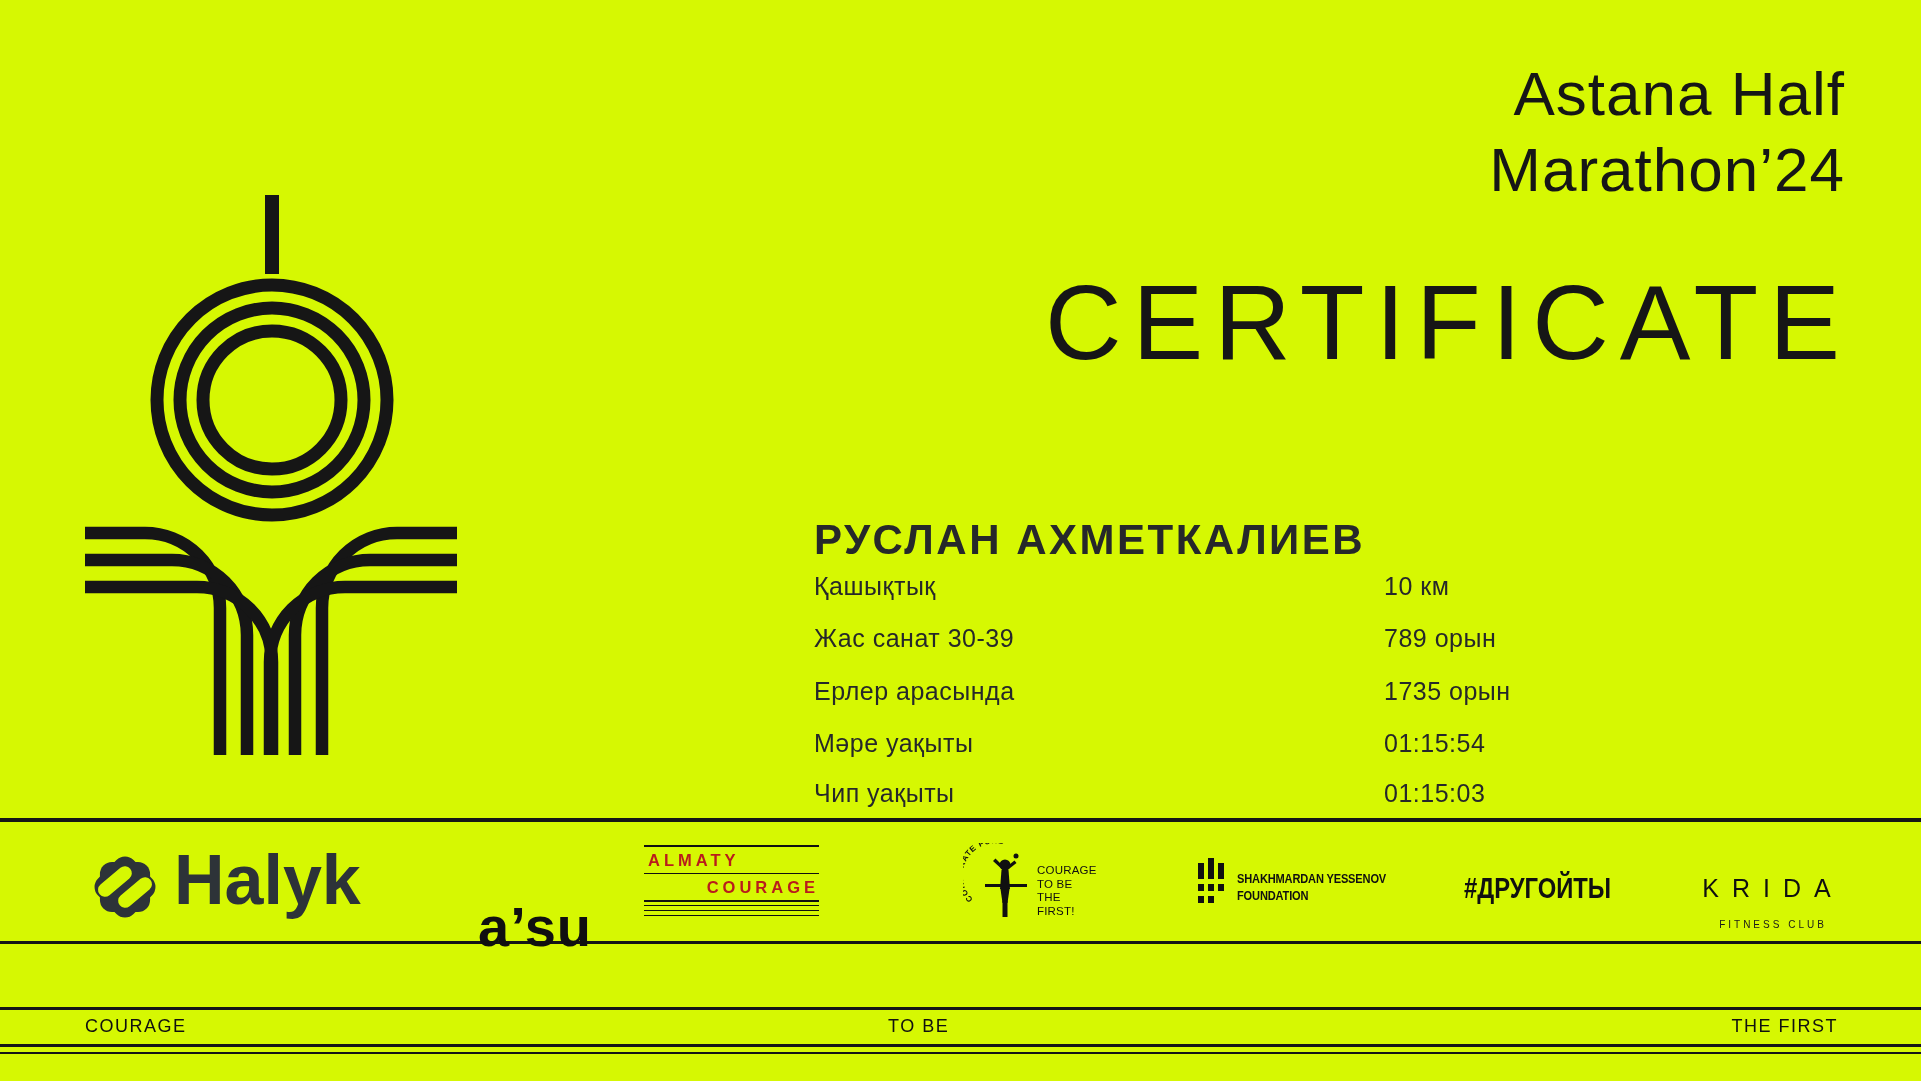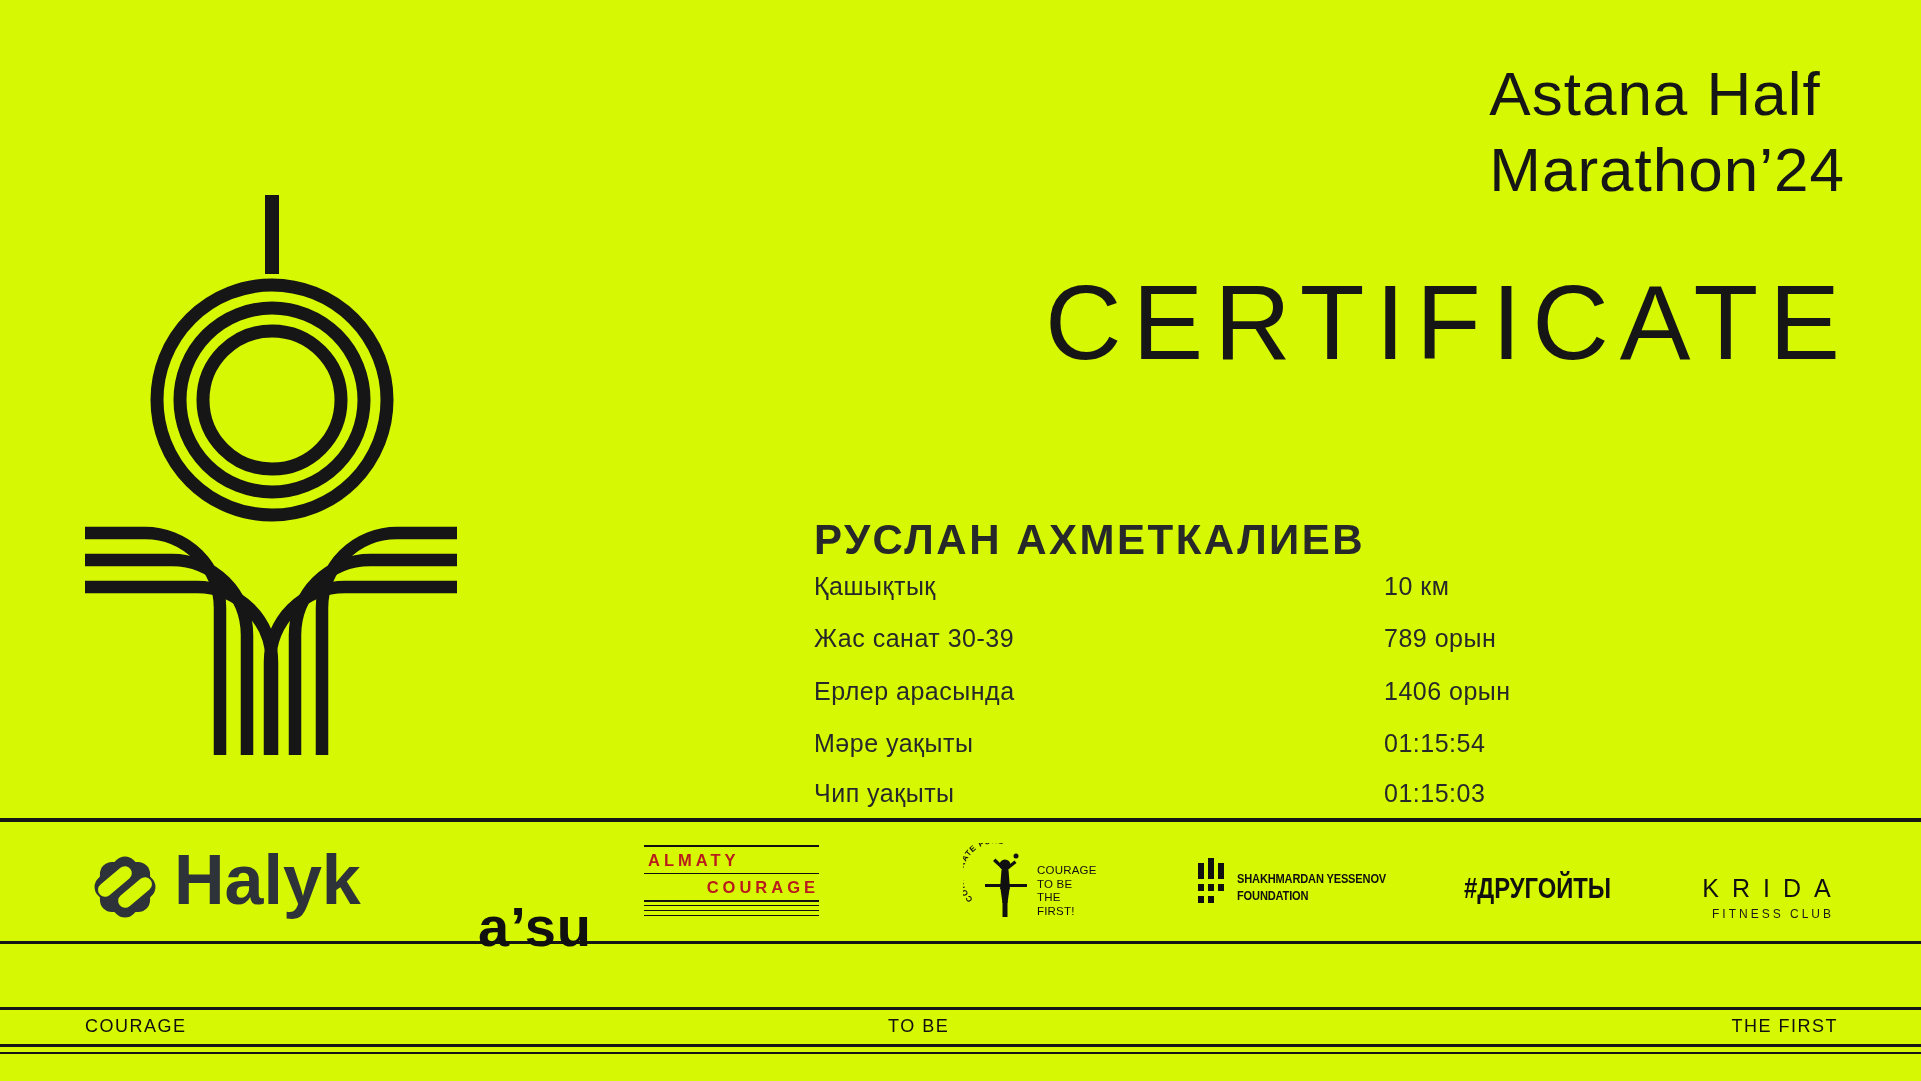--- a/index.html
+++ b/index.html
@@ -15,21 +15,21 @@
     width:1921px;height:1081px;
     background:var(--bg);
     overflow:hidden;
     font-family:"Liberation Sans","DejaVu Sans",sans-serif;
     color:var(--ink);
   }
   
   .event-title{
     position:absolute;top:56px;right:76px;
     font-size:62px;line-height:76px;font-weight:500;
-    letter-spacing:1px;color:var(--ink);
+    letter-spacing:1px;text-align:right;color:var(--ink);
   }
   .certificate-heading{
     position:absolute;top:262px;right:70px;
     font-size:106px;line-height:120px;font-weight:500;
     letter-spacing:11px;color:var(--ink);white-space:nowrap;
   }
   
   .baiterek{position:absolute;left:82px;top:192px;width:378px;height:566px;}
   
   .athlete-name{
@@ -79,21 +79,21 @@
     font-size:13.5px;line-height:17px;font-weight:700;letter-spacing:-.2px;color:#101010;
     transform:scaleX(.82);transform-origin:left top;white-space:nowrap;
   }
   .drugoity{
     left:1464px;top:872px;
     font-size:29px;font-weight:800;letter-spacing:0;color:#101010;
     transform:scaleX(.82);transform-origin:left top;white-space:nowrap;
   }
   .krida{left:1698px;top:874px;width:150px;text-align:center;color:#101010;}
   .krida .word{font-size:25px;font-weight:300;letter-spacing:13px;white-space:nowrap;}
-  .krida .sub{font-size:12px;font-weight:400;letter-spacing:3px;margin-top:4px;color:#1a1a1a;}
+  .krida .sub{font-size:10px;font-weight:400;letter-spacing:3px;margin-top:16px;color:#1a1a1a;}
   
   .footer-text{position:absolute;top:1016px;font-size:18px;font-weight:500;letter-spacing:1.5px;color:#101010;}
   .f-left{left:85px;}
   .f-center{left:888px;}
   .f-right{right:83px;}
 </style>
 </head>
 <body>
 
 <div class="stage">
@@ -123,21 +123,21 @@
     <div class="result-row row-0">
       <span class="label">Қашықтық</span>
       <span class="value">10 км</span>
     </div>
     <div class="result-row row-1">
       <span class="label">Жас санат 30-39</span>
       <span class="value">789 орын</span>
     </div>
     <div class="result-row row-2">
       <span class="label">Ерлер арасында</span>
-      <span class="value">1406 орын</span>
+      <span class="value">1735 орын</span>
     </div>
     <div class="result-row row-3">
       <span class="label">Мәре уақыты</span>
       <span class="value">01:15:54</span>
     </div>
     <div class="result-row row-4">
       <span class="label">Чип уақыты</span>
       <span class="value">01:15:03</span>
     </div>
   </div>

